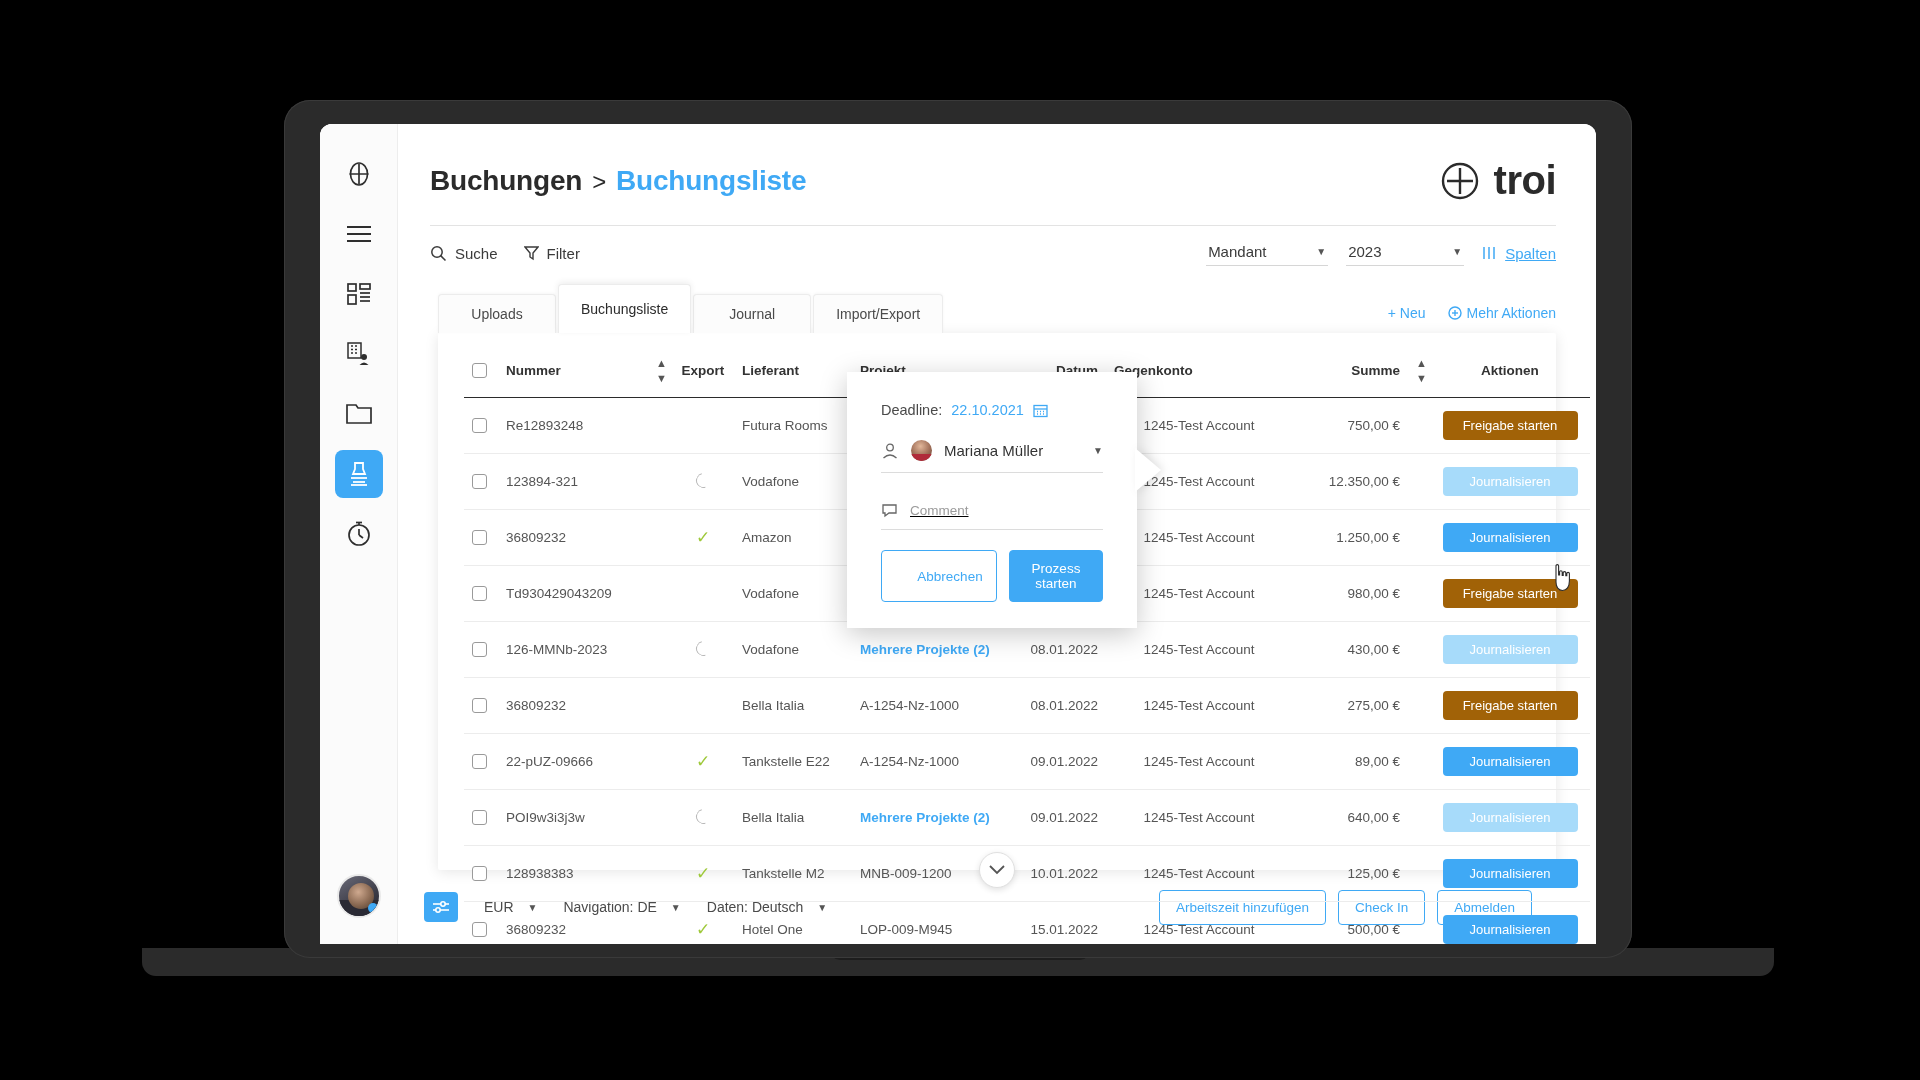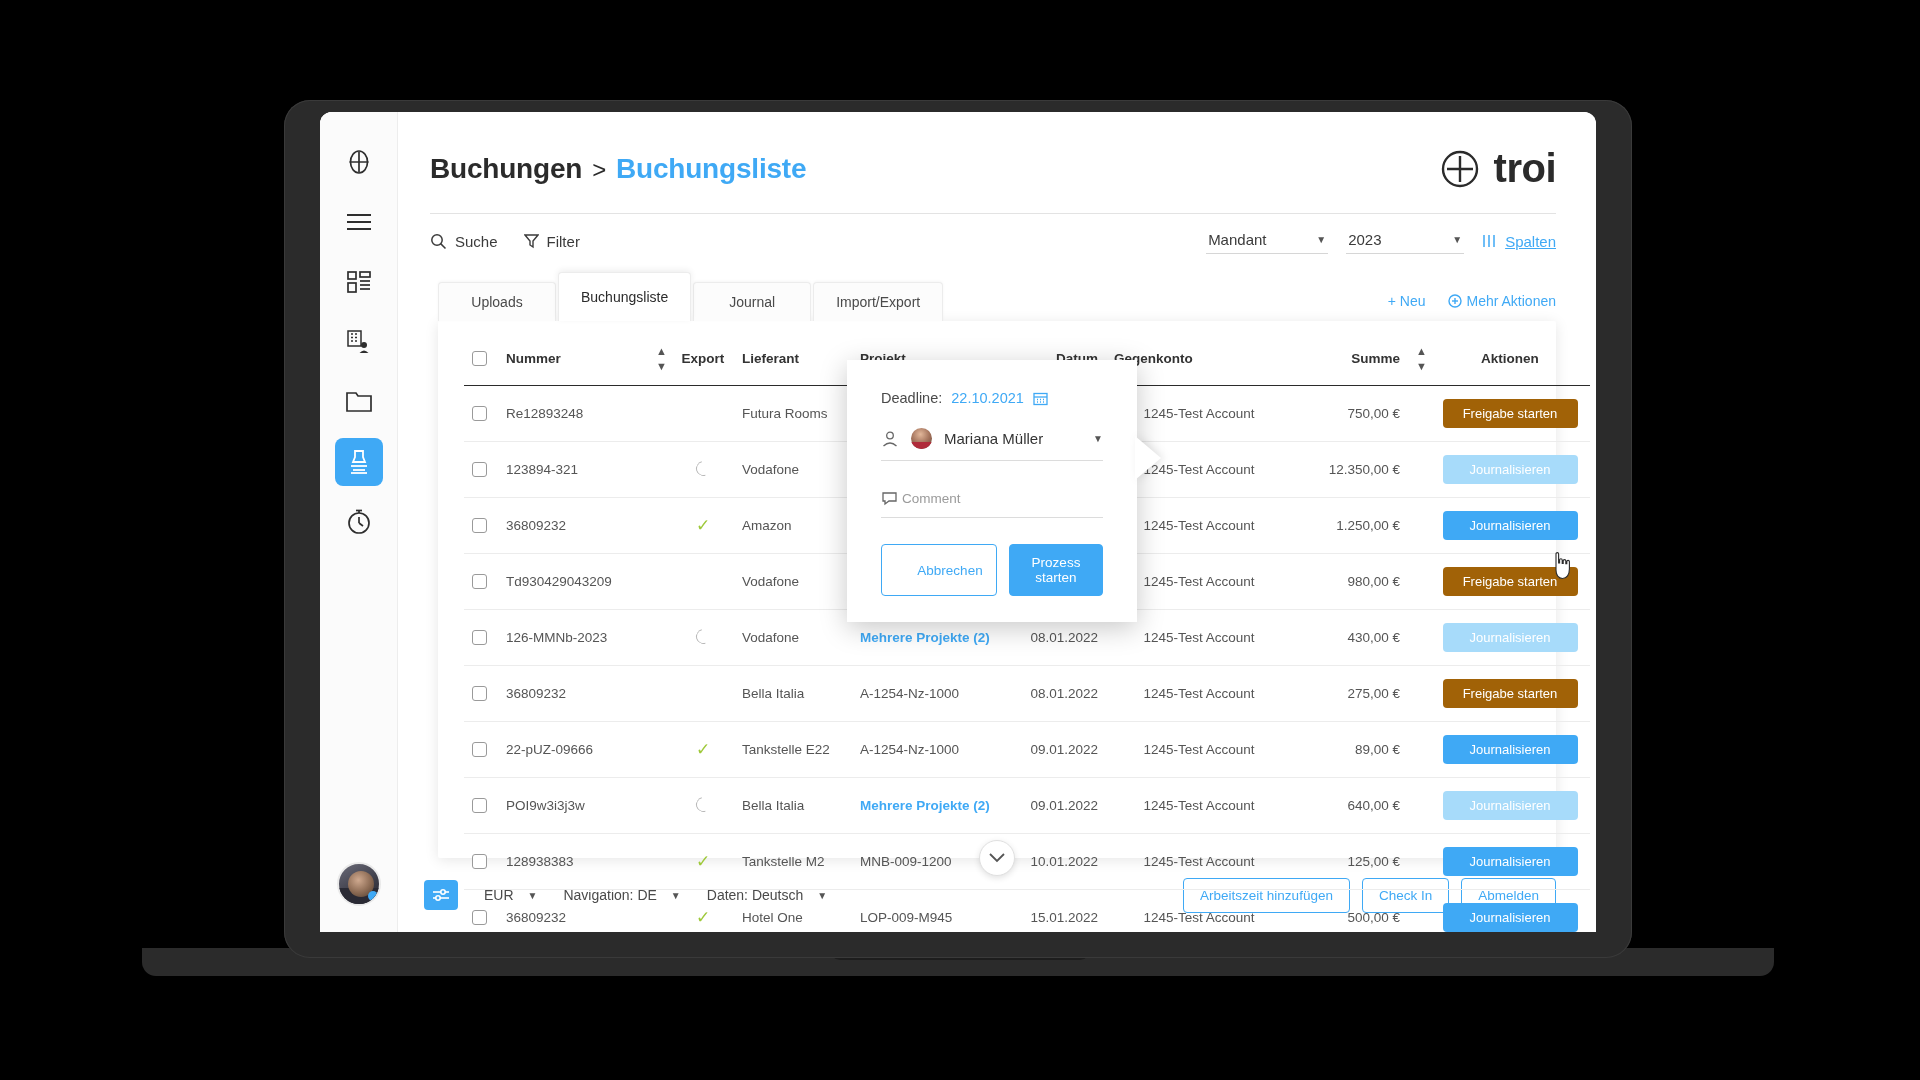--- a/index.html
+++ b/index.html
@@ -16,21 +16,21 @@
   .laptop-body {
     position: absolute;
     left: 284px; top: 100px;
     width: 1348px; height: 858px;
     background: #2b2b2b;
     border-radius: 26px;
     box-shadow: inset 0 0 0 1px #3a3a3a;
   }
   .laptop-screen {
     position: absolute;
-    left: 320px; top: 112px;
+    left: 320px; top: 124px;
     width: 1276px; height: 820px;
     background: #ffffff;
     border-radius: 12px 12px 0 0;
     overflow: hidden;
   }
   .laptop-base {
     position: absolute;
     left: 142px; top: 948px;
     width: 1632px; height: 28px;
     background: #2b2b2b;
@@ -272,21 +272,21 @@
     border: 1px solid #e0e0e0;
     box-shadow: 0 2px 6px rgba(0,0,0,0.12);
     display:flex;align-items:center;justify-content:center;
     cursor:pointer;
     z-index: 6;
   }
 
   
   .footer {
     display:flex; align-items:center; justify-content:space-between;
-    padding: 0 40px 0 26px;
+    padding: 0 64px 0 26px;
     height: 74px;
     flex: 0 0 74px;
     background:#fff;
   }
   .ft-left { display:flex; align-items:center; gap: 26px; }
   .ft-toggle {
     width: 34px; height: 30px; border-radius: 4px;
     background: #3fa9f5;
     display:flex;align-items:center;justify-content:center;
     cursor:pointer;
@@ -330,24 +330,25 @@
   .modal-row .name { font-size: 15px; color:#333; flex:1; }
   .mini-avatar {
     width: 21px; height:21px; border-radius:50%;
     background: radial-gradient(circle at 45% 30%, #e2b79a 0%, #a2715a 50%, #5a3b2e 100%);
     position:relative; overflow:hidden; flex:0 0 21px;
   }
   .mini-avatar::after {
     content:''; position:absolute; left:0; bottom:0; width:21px; height:7px; background:#b02b3a;
   }
   .modal-row2 {
-    display:flex; align-items:center; gap: 4px;
+    display:flex; align-items:center; gap: 12px;
     border-bottom: 1px solid #dcdcdc;
     padding-bottom: 11px;
-    margin-bottom: 26px;
+    margin-bottom: 20px;
+    text-decoration: underline;
   }
   .modal-row2 .ph { font-size: 13.5px; color:#9b9b9b; }
   .modal-btns { display:flex; gap: 12px; }
   .mbtn {
     flex:1; padding: 10px 6px; border-radius: 4px; font-size: 13.5px; cursor:pointer;
     font-family: inherit;
   }
   .mbtn.cancel { background:#fff; border:1px solid #3fa9f5; color:#3fa9f5;padding-left:28px; }
   .mbtn.primary { background:#3fa9f5; border:1px solid #3fa9f5; color:#fff; }
 

